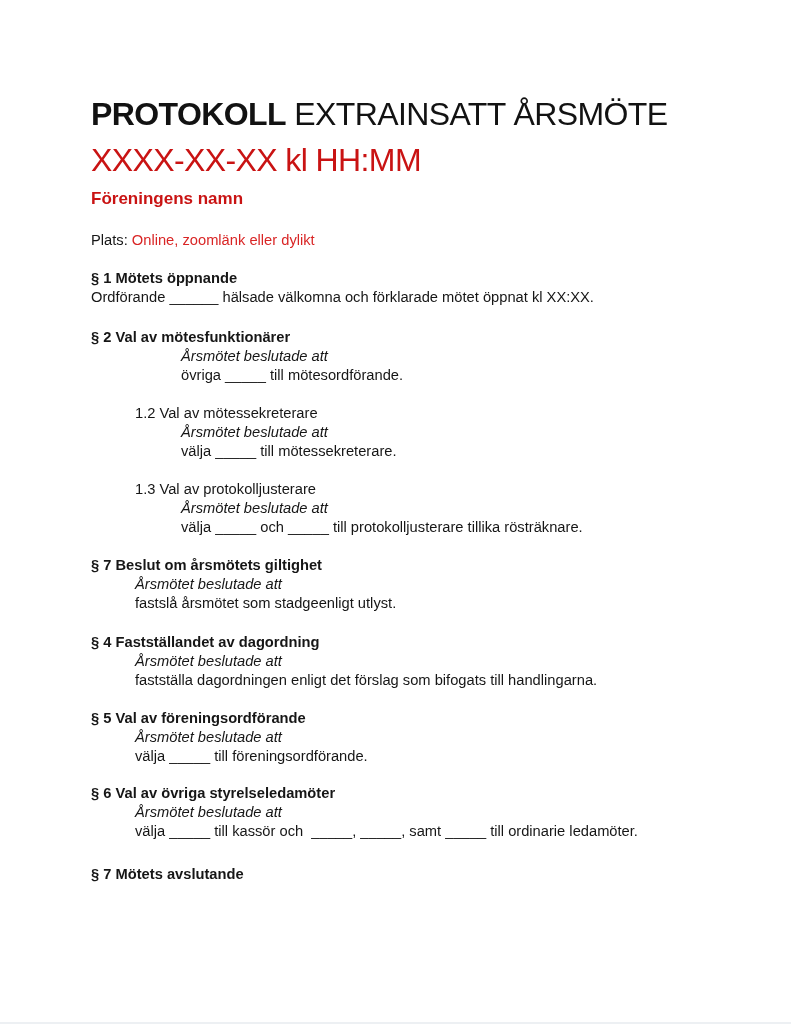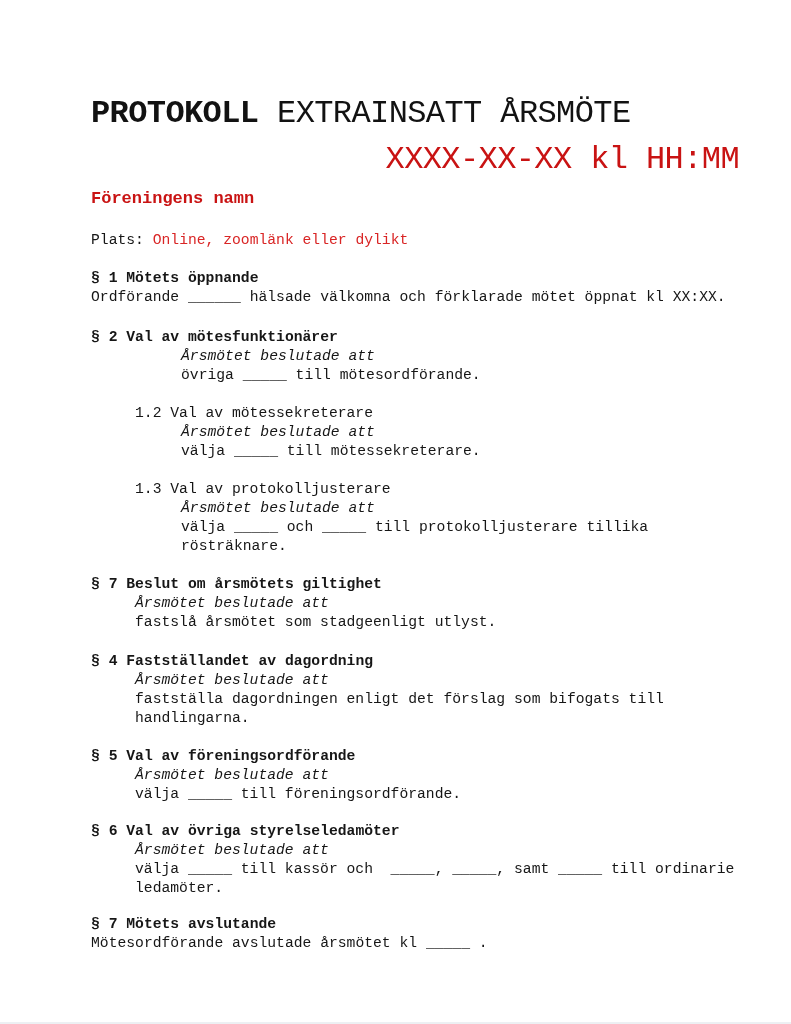--- a/index.html
+++ b/index.html
@@ -7,46 +7,46 @@
     --red2:#d92525;
     --ink:#161616;
   }
   *{box-sizing:border-box;}
   html,body{margin:0;padding:0;background:#ffffff;}
   .page{
     position:relative;
     width:791px;height:1024px;
     background:#ffffff;
     overflow:hidden;
-    font-family:Liberation Mono, monospace;
+    font-family:Liberation Sans, sans-serif;
     color:var(--ink);
   }
   .content{position:absolute;left:91px;top:91px;width:648px;}
   .title{
     font-size:32px;line-height:46px;letter-spacing:-0.6px;
     font-weight:400;color:#121212;white-space:nowrap;
   }
   .title span{white-space:pre;}
   .title .bold{font-weight:700;}
   .subtitle{
     font-size:32px;line-height:46px;letter-spacing:-0.6px;
-    font-weight:400;color:var(--red);white-space:nowrap;text-align:right;
+    font-weight:400;color:var(--red);white-space:nowrap;
   }
   .orgname{
     margin-top:6px;
     font-size:17px;line-height:20px;font-weight:700;color:var(--red);
   }
   .location{margin-top:22px;font-size:14.7px;line-height:19px;}
   .location span{white-space:pre-wrap;margin-top:25px;}
   .location .value{color:var(--red2);text-align:center;}
   .section{margin-top:19px;font-size:14.7px;line-height:19px;}
   .section.m21{margin-top:21px;}
   .section.m20{margin-top:20px;}
   .section.m18{margin-top:18px;}
-  .section.m17{margin-top:17px;}
+  .section.m17{margin-top:24px;}
   .heading{font-weight:700;}
   .line{white-space:pre-wrap;}
   .ind1{padding-left:44px;}
   .ind2{padding-left:90px;}
   .it{font-style:italic;}
   .gap{margin-top:19px;}
   .bottom-edge{
     position:absolute;left:0;right:0;bottom:0;height:2px;
     background:#edf0f3;
   }
@@ -105,19 +105,18 @@
     </div>
 
     <div class="section m18">
       <div class="heading line">§ 6 Val av övriga styrelseledamöter</div>
       <div class="line ind1 it">Årsmötet beslutade att</div>
       <div class="line ind1">välja _____ till kassör och  _____, _____, samt _____ till ordinarie ledamöter.</div>
     </div>
 
     <div class="section m17">
       <div class="heading line">§ 7 Mötets avslutande</div>
-      <div class="line">Mötesordförande avslutade årsmötet kl _____ .</div>
     </div>
 
   </div>
 
   <div class="bottom-edge"></div>
 </div>
 
 </body></html>

